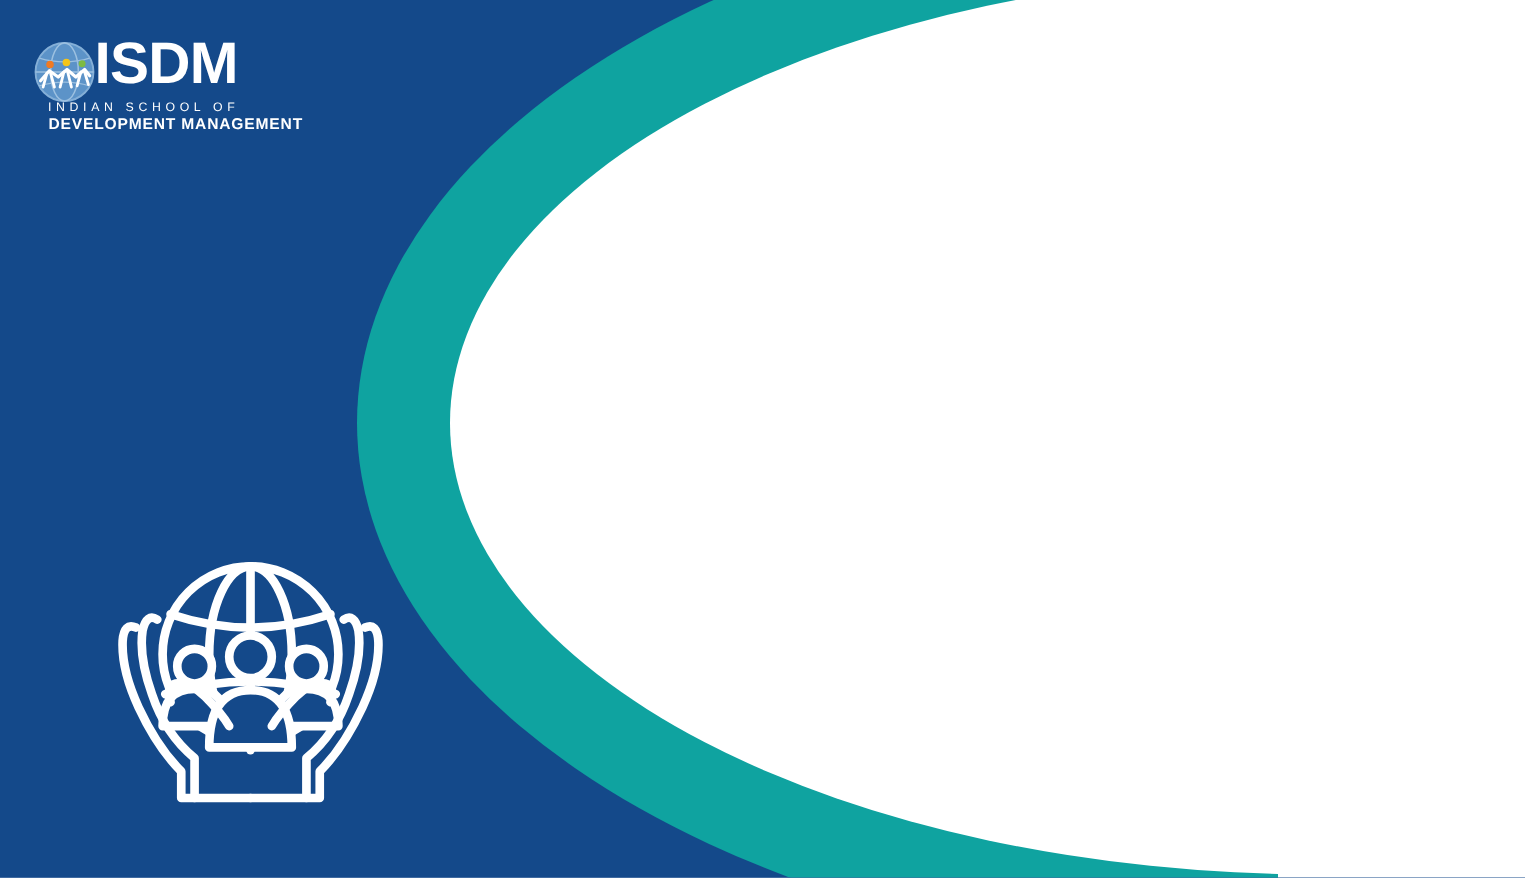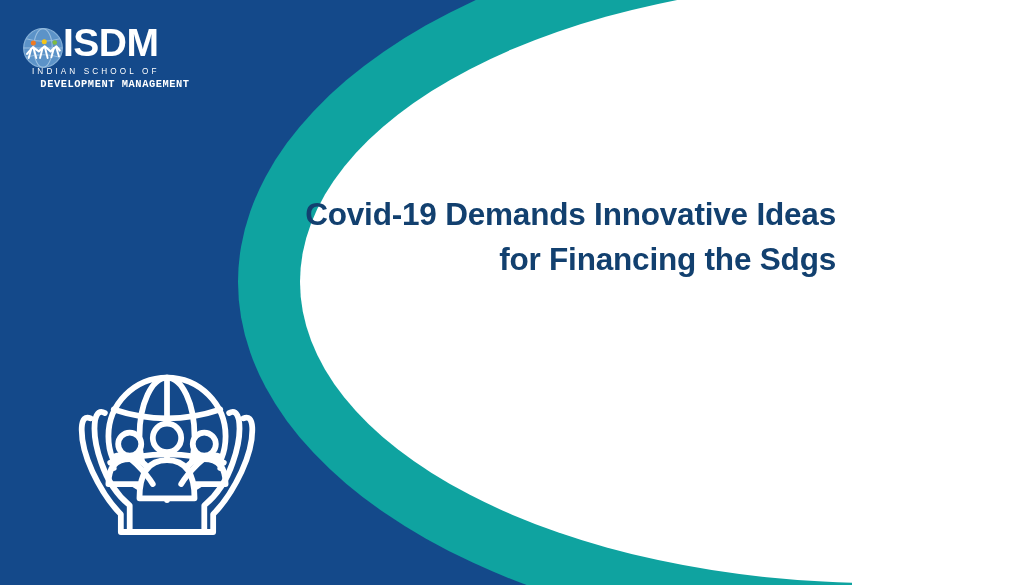--- a/index.html
+++ b/index.html
@@ -73,23 +73,22 @@
   #logo-tagline2 {
     position: absolute;
     left: 6px;
     top: 56px;
     width: 174px;
     color: #ffffff;
     font-size: 10.4px;
     font-weight: bold;
     line-height: 12px;
     letter-spacing: 0.55px;
-    text-align: center;
+    text-align: right;
     white-space: nowrap;
-    font-family: Liberation Mono, monospace;
   }
 
   
   #hands-illustration {
     position: absolute;
     left: 78px;
     top: 358px;
     width: 178px;
     height: 182px;
   }
@@ -216,20 +215,14 @@
                Q184 90 174 118
                Q164 148 142 166
                L142 196"></path>
       <path d="M160 124
                Q164 112 156 110
                Q146 108 134 120
                Q122 132 116 142"></path>
     </g>
   </svg>
 
-  <div id="title-block">
-    <div id="title-text">
-      <span>Covid-19 Demands Innovative Ideas</span><br>
-      <span>for Financing the Sdgs</span>
-    </div>
-  </div>
 
 </div>
 
 </body></html>

